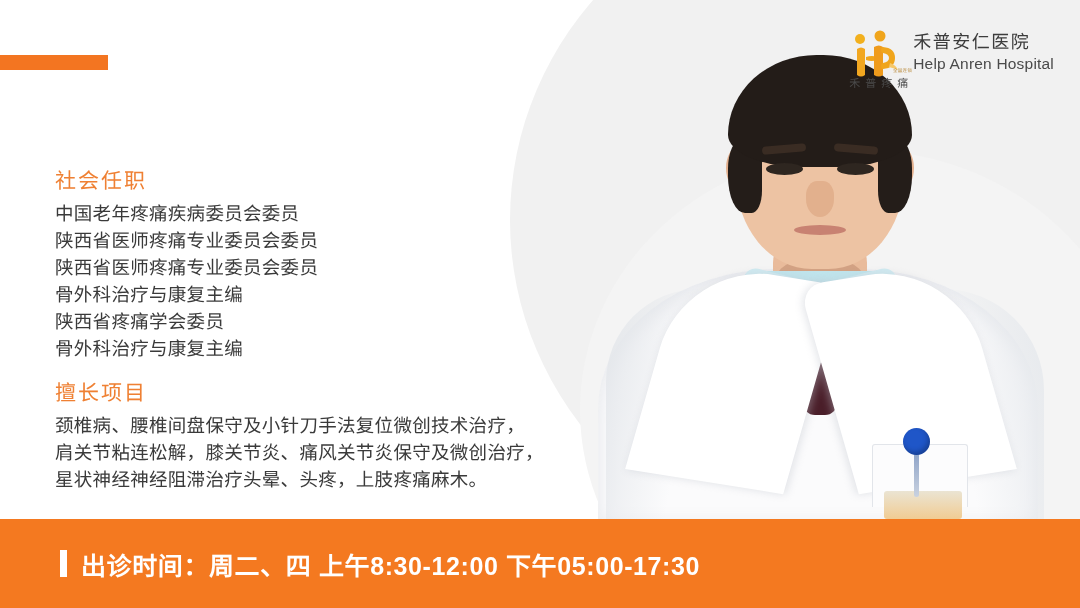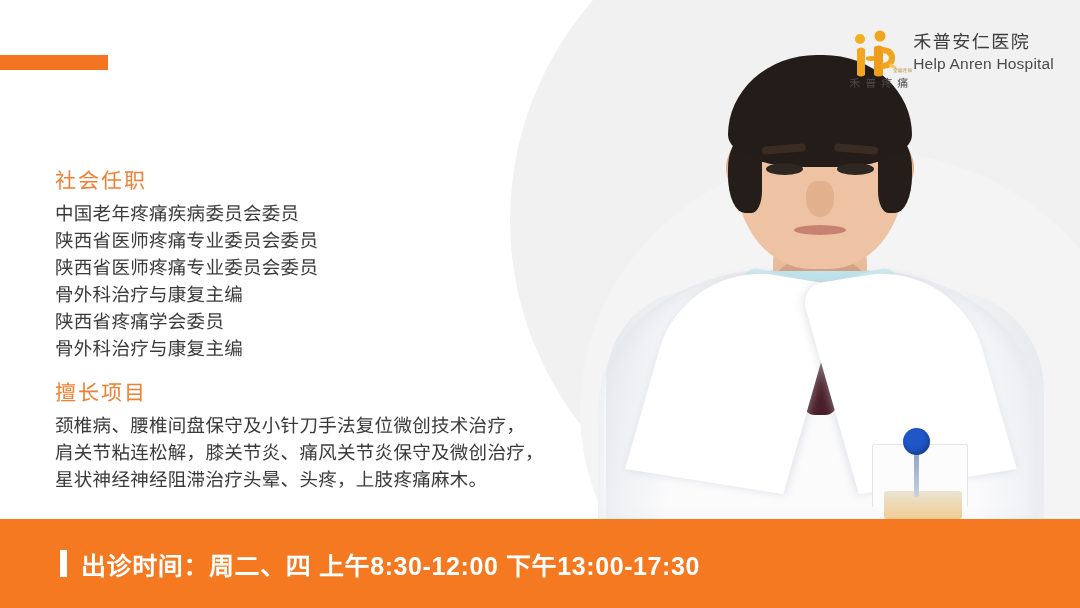--- a/index.html
+++ b/index.html
@@ -544,16 +544,16 @@
         <li>颈椎病、腰椎间盘保守及小针刀手法复位微创技术治疗，</li>
         <li>肩关节粘连松解，膝关节炎、痛风关节炎保守及微创治疗，</li>
         <li>星状神经神经阻滞治疗头晕、头疼，上肢疼痛麻木。</li>
       </ul>
     </div>
 
   </div>
 
   <div class="banner">
     <div class="banner-tick"></div>
-    <div class="banner-text">出诊时间：周二、四 上午8:30-12:00  下午13:00-17:30</div>
+    <div class="banner-text">出诊时间：周二、四 上午8:30-12:00  下午05:00-17:30</div>
   </div>
 
 </div>
 
 </body></html>

